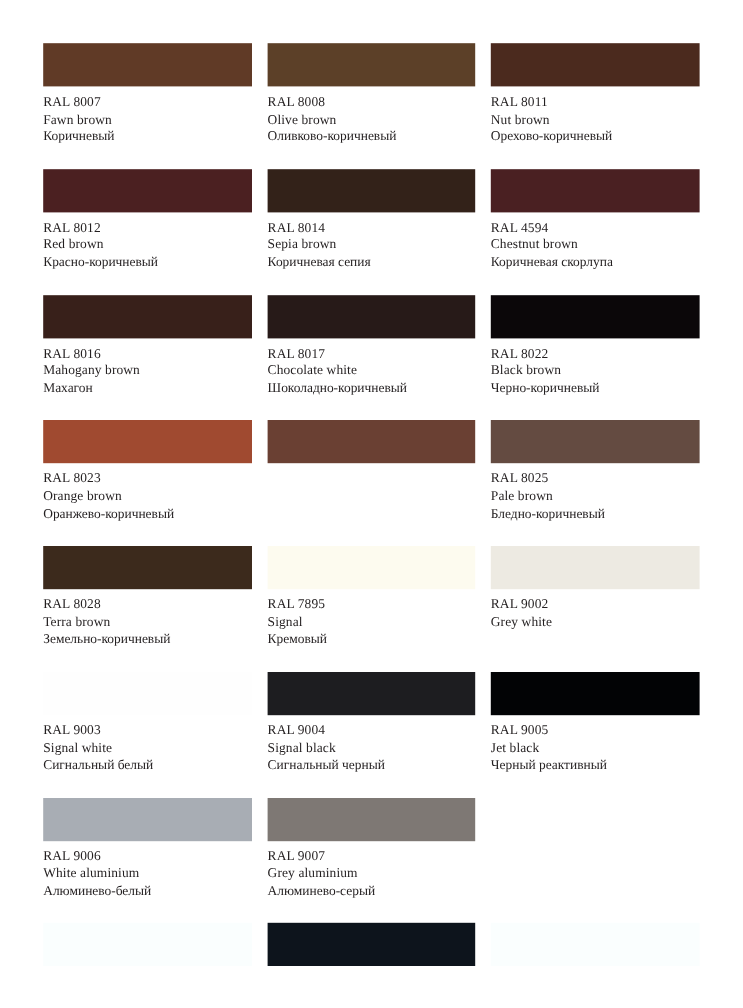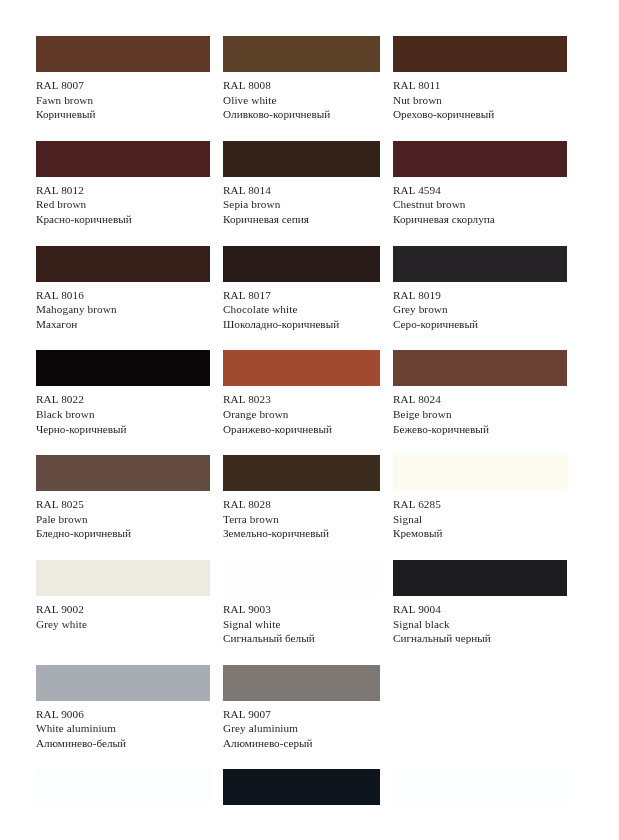--- a/index.html
+++ b/index.html
@@ -14,21 +14,21 @@
     font-family: "Liberation Serif", "DejaVu Serif", serif;
     color: #1a1a1a;
     -webkit-font-smoothing: antialiased;
   }
   #page {
     position: relative;
     width: 619px;
     height: 840px;
     background: #ffffff;
     box-sizing: border-box;
-    padding: 36px 52px 0 36px;
+    padding: 36px 36px 0 36px;
   }
   .grid {
     display: grid;
     grid-template-columns: 174px 1fr 174px;
     column-gap: 13px;
     row-gap: 0;
     align-content: start;
   }
   .cell {
     display: block;
@@ -76,21 +76,21 @@
         <div class="labels">
           <span class="code">RAL 8007</span>
           <span class="en">Fawn brown</span>
           <span class="ru">Коричневый</span>
         </div>
       </div>
       <div class="cell">
         <div class="swatch" style="background: rgb(92, 64, 40);"></div>
         <div class="labels">
           <span class="code">RAL 8008</span>
-          <span class="en">Olive white</span>
+          <span class="en">Olive brown</span>
           <span class="ru">Оливково-коричневый</span>
         </div>
       </div>
       <div class="cell">
         <div class="swatch" style="background: rgb(75, 42, 30);"></div>
         <div class="labels">
           <span class="code">RAL 8011</span>
           <span class="en">Nut brown</span>
           <span class="ru">Орехово-коричневый</span>
         </div>
@@ -129,71 +129,58 @@
       </div>
       <div class="cell">
         <div class="swatch" style="background: rgb(39, 26, 24);"></div>
         <div class="labels">
           <span class="code">RAL 8017</span>
           <span class="en">Chocolate white</span>
           <span class="ru">Шоколадно-коричневый</span>
         </div>
       </div>
       <div class="cell">
-        <div class="swatch" style="background: rgb(39, 36, 39);"></div>
-        <div class="labels">
-          <span class="code">RAL 8019</span>
-          <span class="en">Grey brown</span>
-          <span class="ru">Серо-коричневый</span>
-        </div>
-      </div>
-      <div class="cell">
         <div class="swatch" style="background: rgb(11, 7, 9);"></div>
         <div class="labels">
           <span class="code">RAL 8022</span>
           <span class="en">Black brown</span>
           <span class="ru">Черно-коричневый</span>
         </div>
       </div>
       <div class="cell">
         <div class="swatch" style="background: rgb(160, 74, 48);"></div>
         <div class="labels">
           <span class="code">RAL 8023</span>
           <span class="en">Orange brown</span>
           <span class="ru">Оранжево-коричневый</span>
         </div>
       </div>
       <div class="cell">
         <div class="swatch" style="background: rgb(106, 64, 51);"></div>
-        <div class="labels">
-          <span class="code">RAL 8024</span>
-          <span class="en">Beige brown</span>
-          <span class="ru">Бежево-коричневый</span>
-        </div>
       </div>
       <div class="cell">
         <div class="swatch" style="background: rgb(100, 75, 65);"></div>
         <div class="labels">
           <span class="code">RAL 8025</span>
           <span class="en">Pale brown</span>
           <span class="ru">Бледно-коричневый</span>
         </div>
       </div>
       <div class="cell">
         <div class="swatch" style="background: rgb(60, 42, 28);"></div>
         <div class="labels">
           <span class="code">RAL 8028</span>
           <span class="en">Terra brown</span>
           <span class="ru">Земельно-коричневый</span>
         </div>
       </div>
       <div class="cell">
         <div class="swatch" style="background: rgb(253, 251, 239);"></div>
         <div class="labels">
-          <span class="code">RAL 6285</span>
+          <span class="code">RAL 7895</span>
           <span class="en">Signal</span>
           <span class="ru">Кремовый</span>
         </div>
       </div>
       <div class="cell">
         <div class="swatch" style="background: rgb(237, 234, 226);"></div>
         <div class="labels">
           <span class="code">RAL 9002</span>
           <span class="en">Grey white</span>
         </div>
@@ -205,20 +192,28 @@
           <span class="en">Signal white</span>
           <span class="ru">Сигнальный белый</span>
         </div>
       </div>
       <div class="cell">
         <div class="swatch" style="background: rgb(29, 29, 32);"></div>
         <div class="labels">
           <span class="code">RAL 9004</span>
           <span class="en">Signal black</span>
           <span class="ru">Сигнальный черный</span>
+        </div>
+      </div>
+      <div class="cell">
+        <div class="swatch" style="background: rgb(2, 3, 5);"></div>
+        <div class="labels">
+          <span class="code">RAL 9005</span>
+          <span class="en">Jet black</span>
+          <span class="ru">Черный реактивный</span>
         </div>
       </div>
       <div class="cell">
         <div class="swatch" style="background: rgb(168, 173, 180);"></div>
         <div class="labels">
           <span class="code">RAL 9006</span>
           <span class="en">White aluminium</span>
           <span class="ru">Алюминево-белый</span>
         </div>
       </div>

